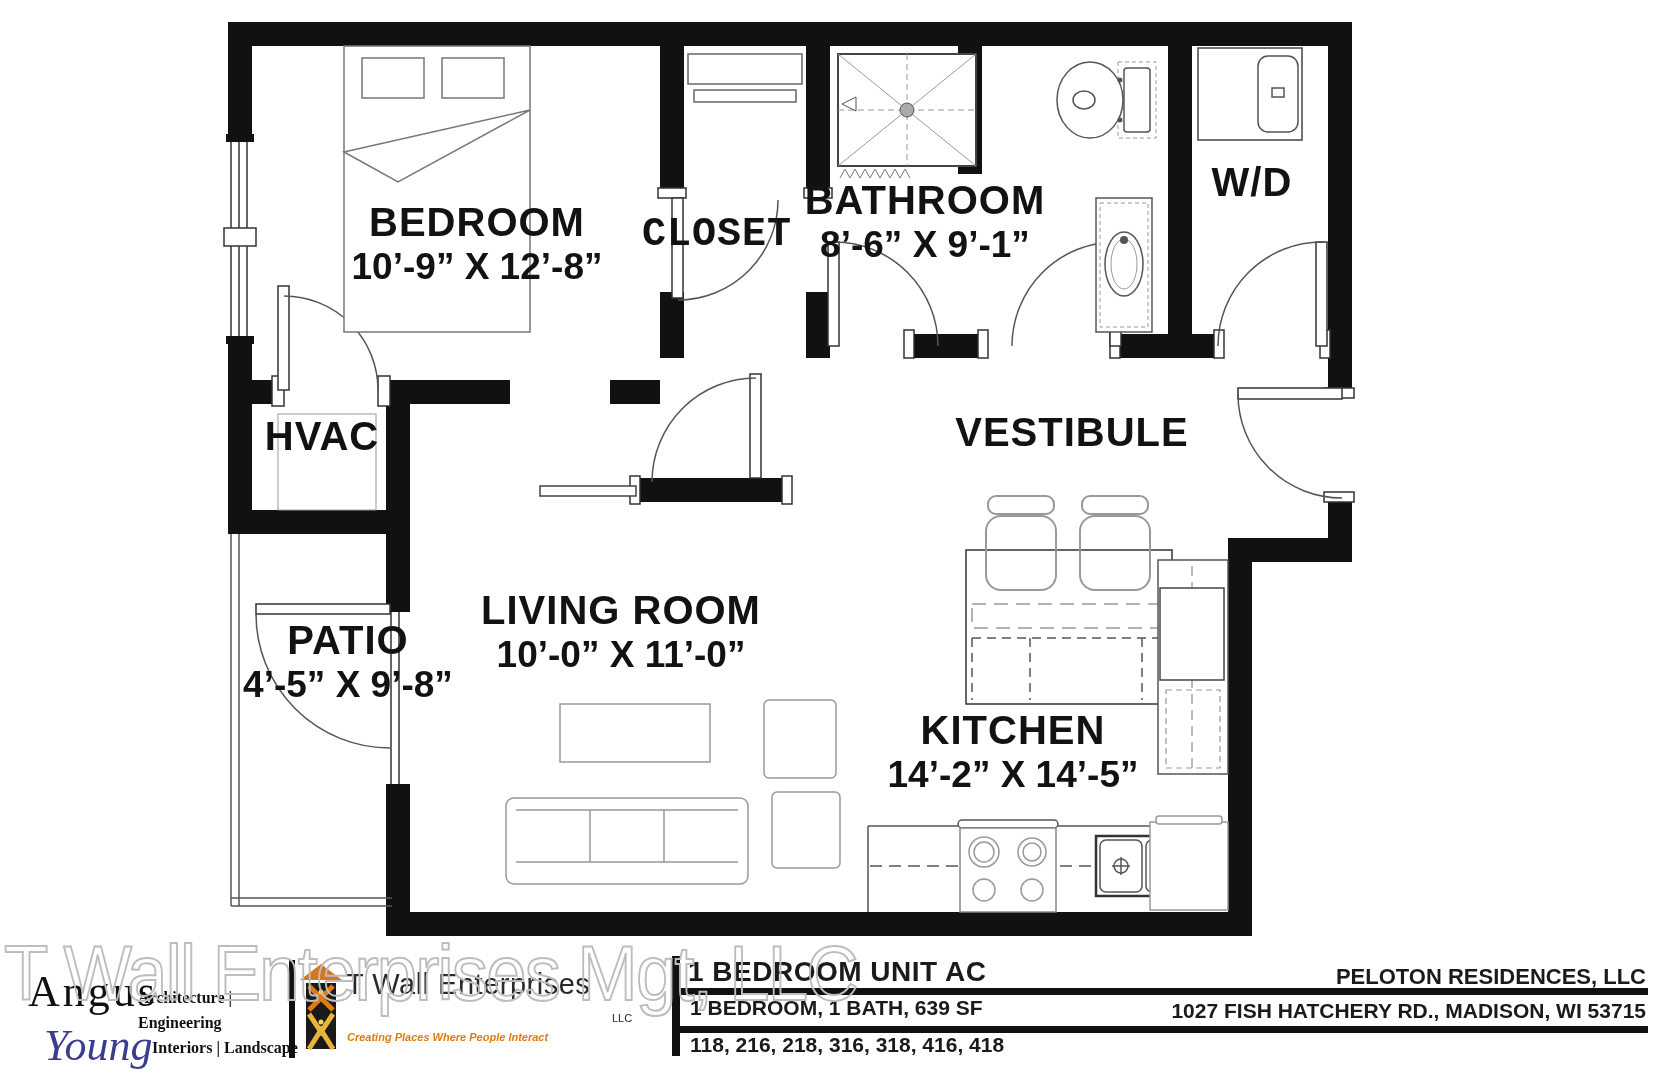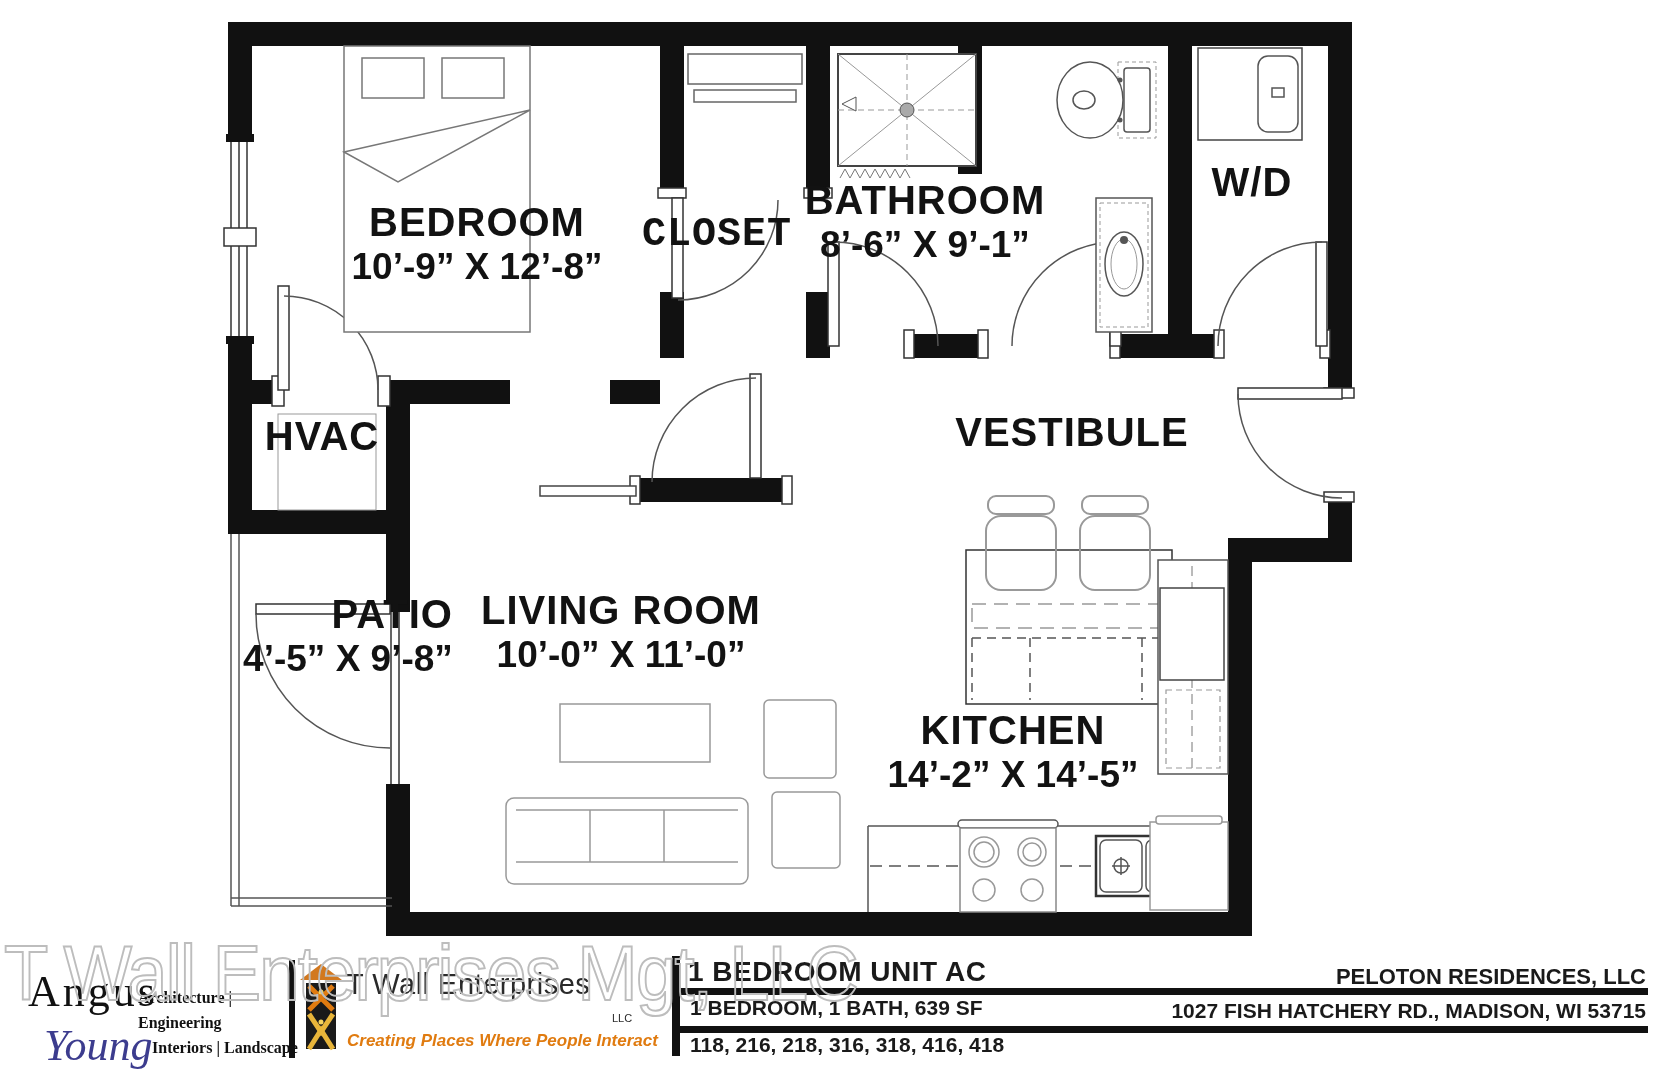--- a/index.html
+++ b/index.html
@@ -13,21 +13,21 @@
   
   .tb-text{position:absolute;color:#1a1a1a;}
   .angus-line1{left:28px;top:966px;font-family:"Liberation Serif",serif;font-size:44px;letter-spacing:3px;color:#111;}
   .angus-line2{left:44px;top:1000px;font-family:"Liberation Serif",serif;font-size:44px;font-style:italic;color:#3c3c8e;margin-top:20px;}
   .angus-services{left:138px;top:986px;width:170px;font-family:"Liberation Serif",serif;
                   font-size:16px;font-weight:bold;line-height:1.55;color:#111;}
   .angus-services .svc2{padding-left:14px;}
   .tb-rule{position:absolute;left:289px;top:960px;width:6px;height:98px;background:#111;}
   .twall-name{left:346px;top:968px;font-size:29px;font-weight:400;letter-spacing:0.5px;color:#2a2a2a;}
   .twall-suffix{position:absolute;left:612px;top:1012px;font-size:11px;color:#2a2a2a;}
-  .twall-tagline{left:347px;top:1031px;font-size:17px;font-style:italic;color:#e07b10;font-weight:bold;}
+  .twall-tagline{left:347px;top:1031px;font-size:11px;font-style:italic;color:#e07b10;font-weight:bold;}
   .tb-divider{position:absolute;left:672px;top:956px;width:8px;height:100px;background:#111;}
   .tb-bar{position:absolute;left:680px;width:968px;height:7px;background:#111;}
   .tb-row1-left{left:688px;top:956px;font-size:28px;font-weight:bold;letter-spacing:0.5px;}
   .tb-row1-right{left:1100px;top:964px;width:546px;text-align:right;font-size:22px;font-weight:bold;}
   .tb-row2-left{left:690px;top:996px;font-size:21px;font-weight:bold;}
   .tb-row2-right{left:1100px;top:999px;width:546px;text-align:right;font-size:21px;font-weight:600;}
   .tb-row3-left{left:690px;top:1033px;font-size:21px;font-weight:bold;}
   #watermark{position:absolute;left:4px;top:928px;z-index:30;pointer-events:none;
              font-size:78px;letter-spacing:-2px;color:transparent;
              -webkit-text-stroke:2px #bdbdbd;transform:scaleX(0.93);transform-origin:left top;
@@ -270,21 +270,21 @@
   </div>
   <div class="room-label" style="left:1252px;top:160px;">
     <span class="room-name">W/D</span>
   </div>
   <div class="room-label" style="left:322px;top:414px;">
     <span class="room-name">HVAC</span>
   </div>
   <div class="room-label" style="left:1072px;top:410px;text-align:right;">
     <span class="room-name">VESTIBULE</span>
   </div>
-  <div class="room-label" style="left:348px;top:592px;text-align:right;">
+  <div class="room-label" style="left:348px;top:618px;">
     <span class="room-name">PATIO</span>
     <span class="room-dims">4’-5” X 9’-8”</span>
   </div>
   <div class="room-label" style="left:621px;top:588px;">
     <span class="room-name">LIVING ROOM</span>
     <span class="room-dims">10’-0” X 11’-0”</span>
   </div>
   <div class="room-label" style="left:1013px;top:708px;">
     <span class="room-name">KITCHEN</span>
     <span class="room-dims">14’-2” X 14’-5”</span>

